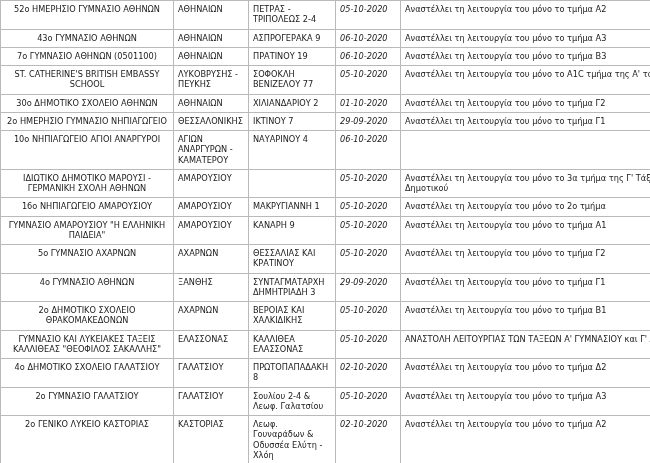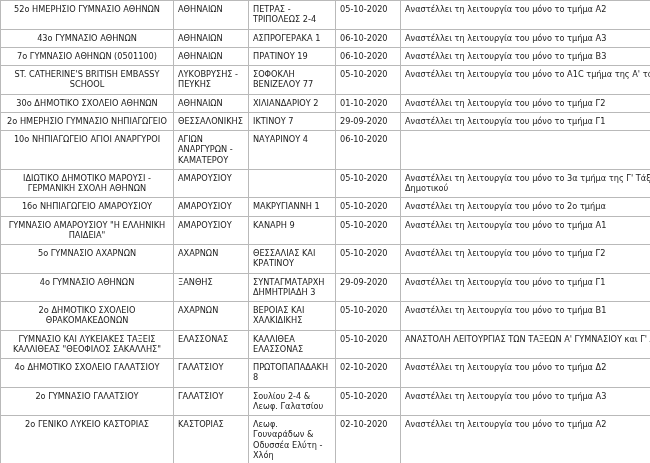--- a/index.html
+++ b/index.html
@@ -24,39 +24,39 @@
     vertical-align: top;
     padding: 3px 4px 4px 4px;
     font-size: 8.2px;
     line-height: 1.25;
     word-wrap: break-word;
     overflow-wrap: break-word;
   }
   td.c-name   { width: 164px; text-align: center; }
   td.c-region { width: 66px; }
   td.c-addr   { width: 78px; margin-top: 20px; }
-  td.c-date   { width: 56px; white-space: nowrap; }
+  td.c-date   { width: 56px; white-space: nowrap; font-style: italic; }
   td.c-note   { width: 280px; }
 </style>
 </head>
 <body>
 
 <table class="school-table">
   <tbody>
       <tr>
         <td class="c-name">52o ΗΜΕΡΗΣΙΟ ΓΥΜΝΑΣΙΟ ΑΘΗΝΩΝ</td>
         <td class="c-region">ΑΘΗΝΑΙΩΝ</td>
         <td class="c-addr">ΠΕΤΡΑΣ - ΤΡΙΠΟΛΕΩΣ 2-4</td>
         <td class="c-date">05-10-2020</td>
         <td class="c-note">Αναστέλλει τη λειτουργία του μόνο το τμήμα Α2</td>
       </tr>
       <tr>
         <td class="c-name">43ο ΓΥΜΝΑΣΙΟ ΑΘΗΝΩΝ</td>
         <td class="c-region">ΑΘΗΝΑΙΩΝ</td>
-        <td class="c-addr">ΑΣΠΡΟΓΕΡΑΚΑ 1</td>
+        <td class="c-addr">ΑΣΠΡΟΓΕΡΑΚΑ 9</td>
         <td class="c-date">06-10-2020</td>
         <td class="c-note">Αναστέλλει τη λειτουργία του μόνο το τμήμα Α3</td>
       </tr>
       <tr>
         <td class="c-name">7ο ΓΥΜΝΑΣΙΟ ΑΘΗΝΩΝ (0501100)</td>
         <td class="c-region">ΑΘΗΝΑΙΩΝ</td>
         <td class="c-addr">ΠΡΑΤΙΝΟΥ 19</td>
         <td class="c-date">06-10-2020</td>
         <td class="c-note">Αναστέλλει τη λειτουργία του μόνο το τμήμα Β3</td>
       </tr>

